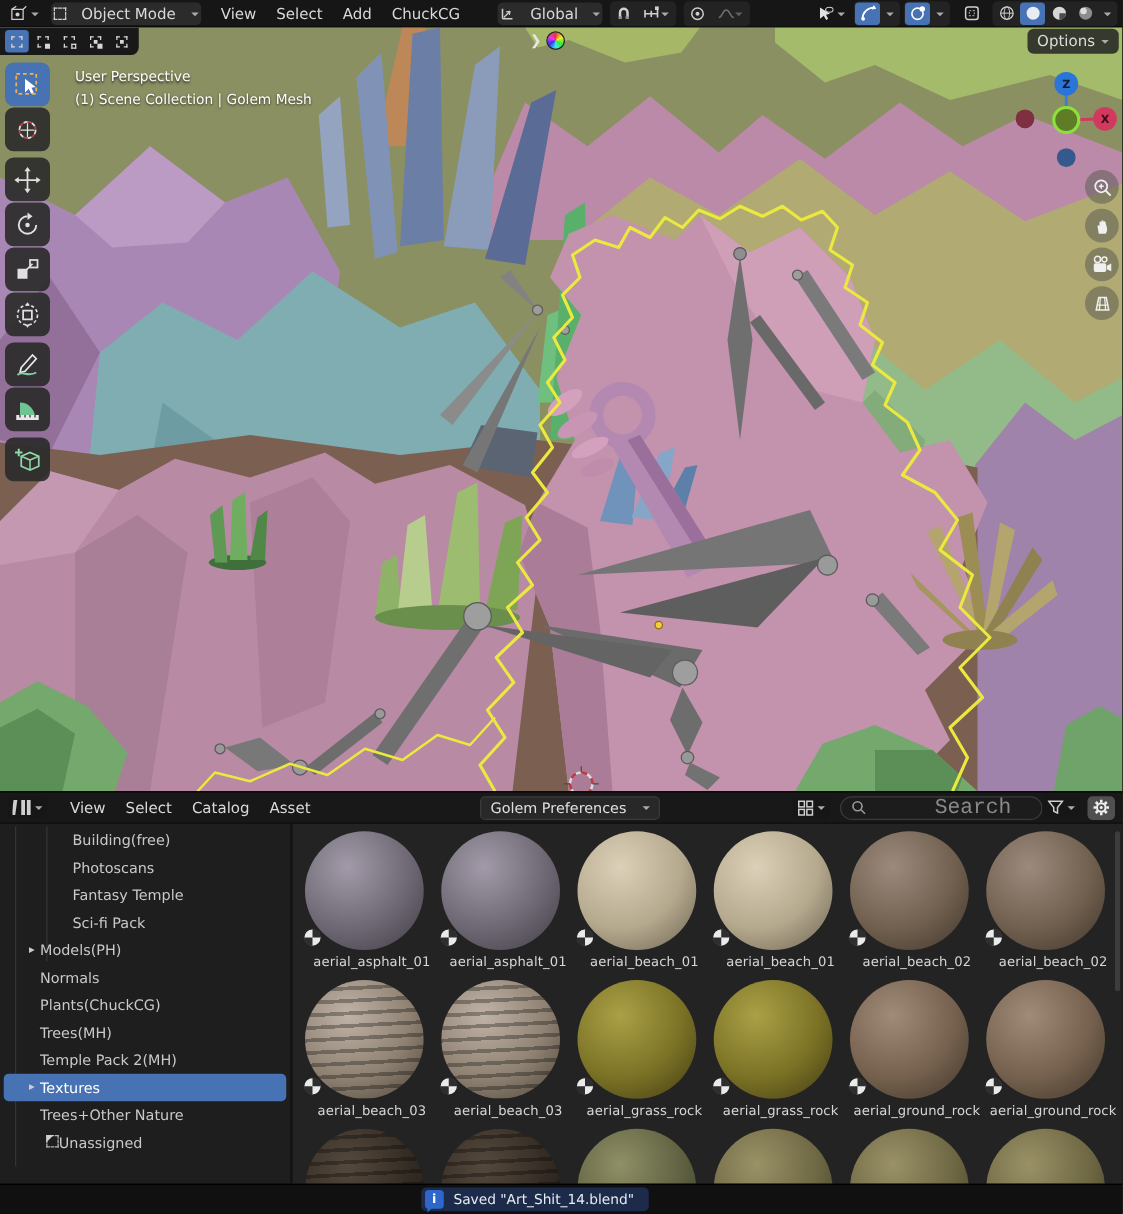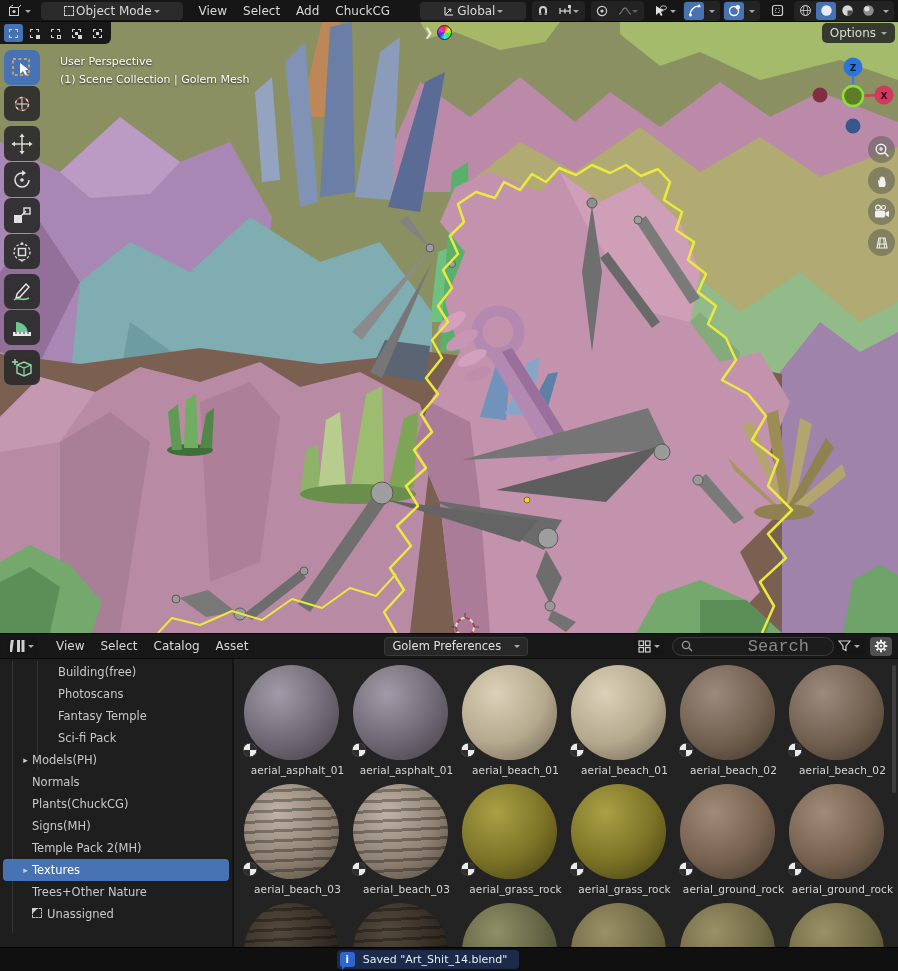--- a/index.html
+++ b/index.html
@@ -4,21 +4,21 @@
 <style>
   * { margin:0; padding:0; box-sizing:border-box; }
   html,body { background:#000; }
   body { font-family:"DejaVu Sans", sans-serif; }
   .app { position:relative; width:898px; height:971px; background:#161616; overflow:hidden; }
 
   
   .topbar { position:relative; height:22px; background:#161616; border-bottom:1px solid #0a0a0a;
             display:flex; align-items:center; padding:0 4px; color:#d9d9d9; font-size:12px; }
   .tb-btn { display:flex; align-items:center; gap:3px; padding:2px 4px; border-radius:4px; background:#161616; }
-  .tb-pill { display:flex; align-items:center; gap:2px; background:#2b2b2b; border-radius:4px; padding:2px 23px; height:18px; }
+  .tb-pill { display:flex; align-items:center; gap:12px; background:#2b2b2b; border-radius:4px; padding:2px 2px; height:18px; }
   .menu-item { padding:2px 8px; border-radius:4px; cursor:default; }
   .chev { width:0; height:0; border:3px solid transparent; border-top-color:#aaa; margin-top:4px; }
   .dashed-sq { width:10px; height:10px; border:1px dashed #cfcfcf; display:inline-block; }
   .right-cluster { margin-left:auto; display:flex; align-items:center; gap:3px; }
   .seg-group { display:flex; align-items:center; background:#232323; border-radius:4px; padding:1px; gap:1px; }
   .seg { width:20px; height:18px; display:flex; align-items:center; justify-content:center; border-radius:3px; }
   .seg.active { background:#4772b3; }
   svg.ic { display:block; }
 
   
@@ -637,38 +637,38 @@
     <span class="cat-label">Normals</span>
   </div>
           <div class="cat-row" style="padding-left: 16px;">
     <span class="cat-arrow"></span>
 
     <span class="cat-label">Plants(ChuckCG)</span>
   </div>
           <div class="cat-row" style="padding-left: 16px;">
     <span class="cat-arrow"></span>
 
-    <span class="cat-label">Signs(MH)</span>
+    <span class="cat-label">Trees(MH)</span>
   </div>
           <div class="cat-row" style="padding-left: 16px;">
     <span class="cat-arrow"></span>
 
     <span class="cat-label">Temple Pack 2(MH)</span>
   </div>
           <div class="cat-row sel" style="padding-left: 16px;">
     <span class="cat-arrow">▸</span>
 
     <span class="cat-label">Textures</span>
   </div>
           <div class="cat-row" style="padding-left: 16px;">
     <span class="cat-arrow"></span>
 
     <span class="cat-label">Trees+Other Nature</span>
   </div>
-          <div class="cat-row has-icon" style="padding-left: 16px;">
+          <div class="cat-row has-icon" style="padding-left: 16px; text-align: right;">
     <span class="cat-arrow"></span>
     <span class="cat-icon"><span class="ua-box"></span></span>
     <span class="cat-label">Unassigned</span>
   </div>
         </div>
     </div>
     <div class="ab-grid" id="asset-grid">
         <div class="asset-card">
     <div class="thumb" style="background: radial-gradient(circle at 36% 30%, rgb(162, 154, 168) 0%, rgb(110, 104, 116) 55%, rgb(63, 59, 66) 100%);">
       <svg class="mat-badge" width="16" height="16">

